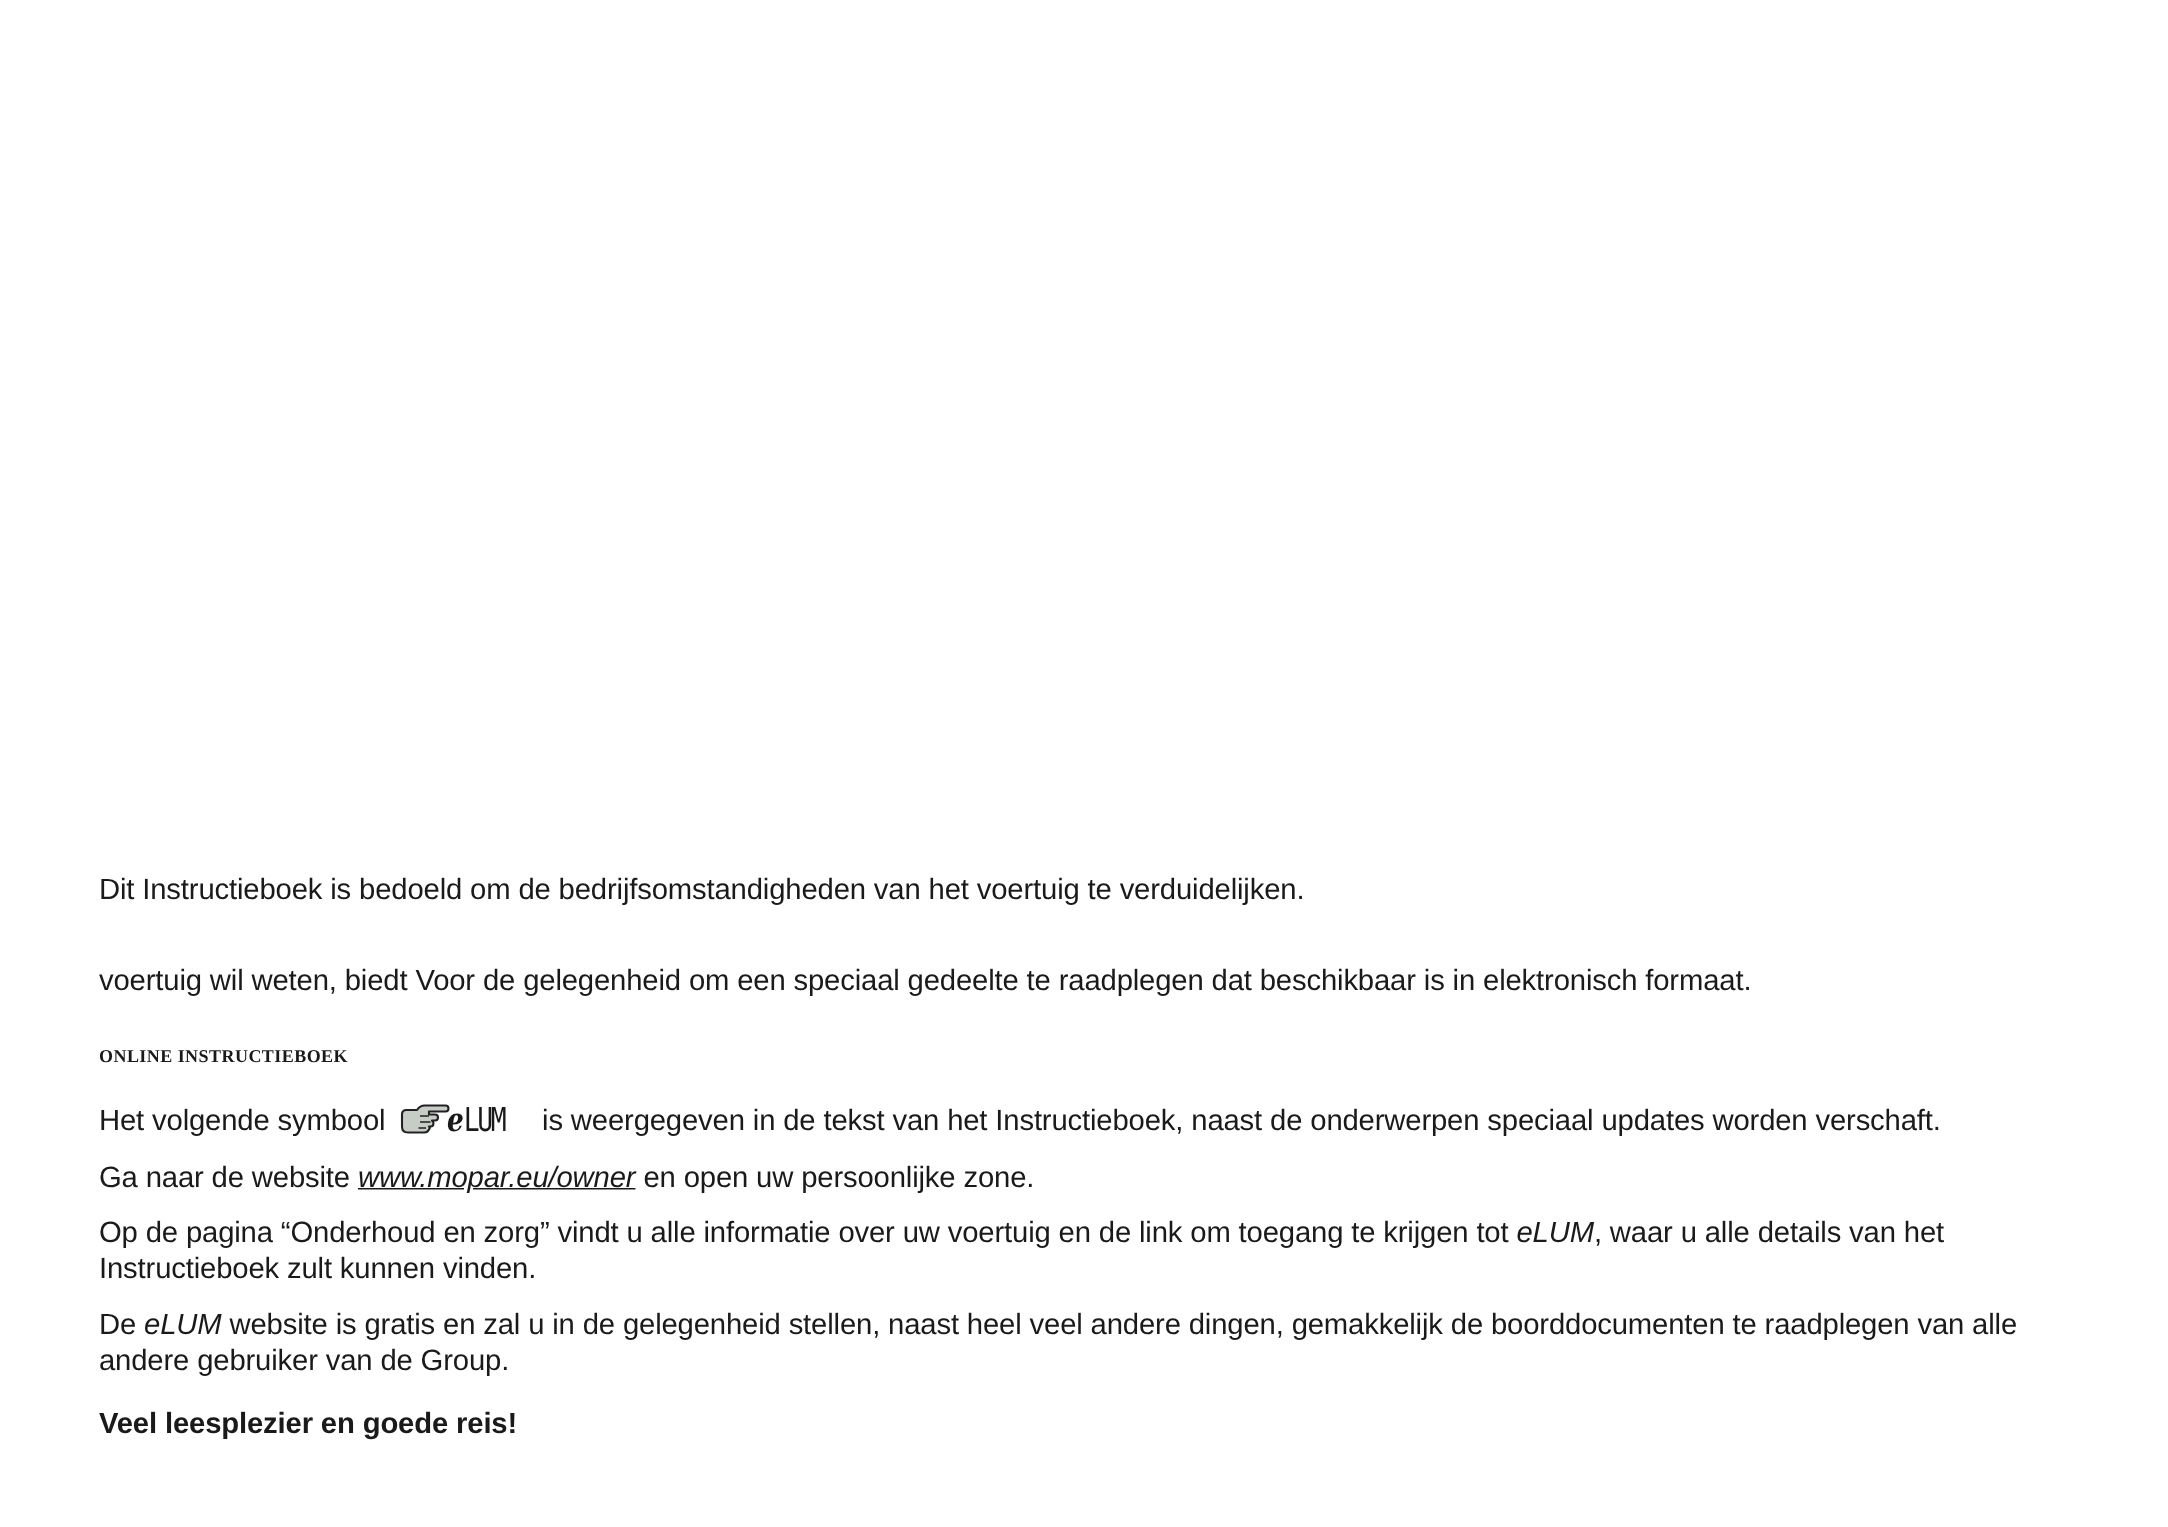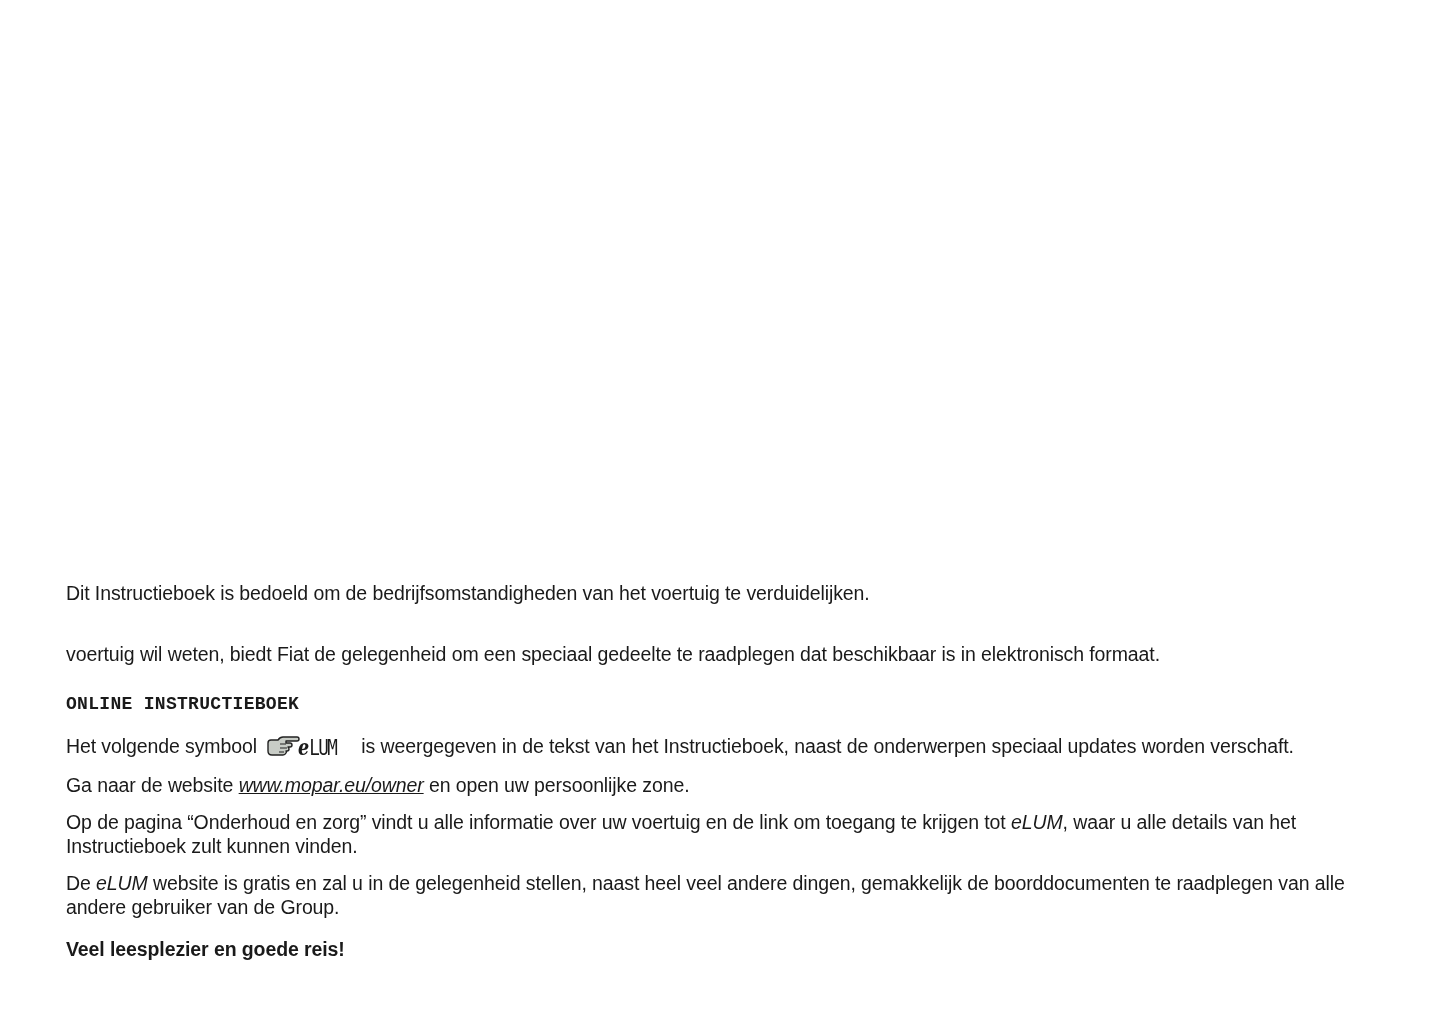--- a/index.html
+++ b/index.html
@@ -21,23 +21,23 @@
       top: 581px;
       width: 1320px;
     }
     .para {
       font-size: 19.5px;
       line-height: 24px;
       margin: 0 0 13px 0;
       letter-spacing: -0.1px;
     }
     .heading {
-      font-family: Liberation Mono, monospace;
+      font-family: Liberation Serif, serif;
       font-weight: bold;
-      font-size: 18px;
+      font-size: 12px;
       letter-spacing: 0.3px;
       margin: 26px 0 18px 0;
       line-height: 24px;
     }
     .link {
       font-weight: normal;
       font-style: italic;
       text-decoration: underline;
       color: #1a1a1a;
       cursor: pointer;
@@ -72,21 +72,21 @@
 <body>
 
 <div class="page">
 
   <p class="para">
     <span>Dit Instructieboek is bedoeld om de bedrijfsomstandigheden van het voertuig te verduidelijken.</span>
   </p>
 
   <p class="para">
     <br>
-    <span>voertuig wil weten, biedt Fiat de gelegenheid om een speciaal gedeelte te raadplegen dat beschikbaar is in elektronisch formaat.</span>
+    <span>voertuig wil weten, biedt Voor de gelegenheid om een speciaal gedeelte te raadplegen dat beschikbaar is in elektronisch formaat.</span>
   </p>
 
   <h2 class="heading">ONLINE INSTRUCTIEBOEK</h2>
 
   <p class="para">
     <span>Het volgende symbool</span>
     <span class="elum-symbol">
       <svg width="34" height="24" viewBox="0 0 34 24">
         <path d="M2 8 Q2 5 5 5 L12 5 Q14 2 17 2 L31 2 Q33 2 33 4 Q33 6 31 6 L20 6 L20 8 L24 8 Q26 8 26 10 Q26 12 24 12 L22 12 Q23 13 23 14 Q23 16 21 16 L20 16 Q21 17 20 18 Q19 20 17 20 L6 20 Q2 20 2 16 Z" fill="#c8ccc6" stroke="#222" stroke-width="1.4" stroke-linejoin="round"></path>
         <path d="M14 9 L20 9 M14 13 L21 13 M13 17 L18 17" stroke="#222" stroke-width="1" fill="none"></path>

